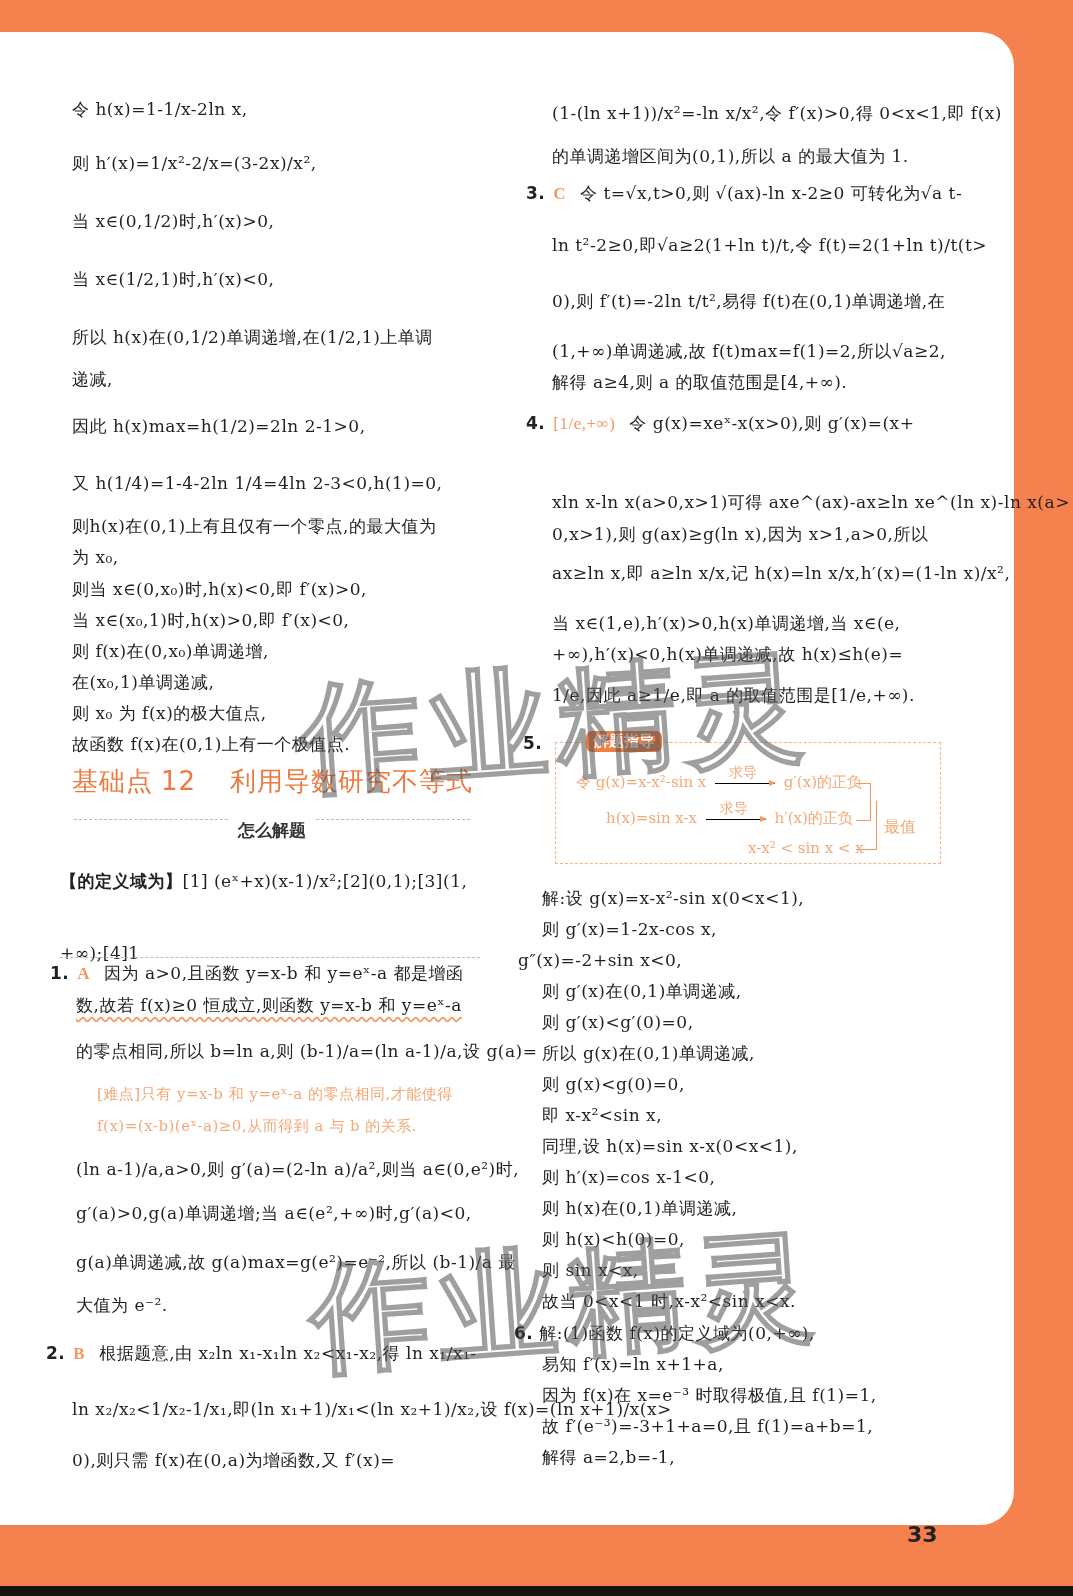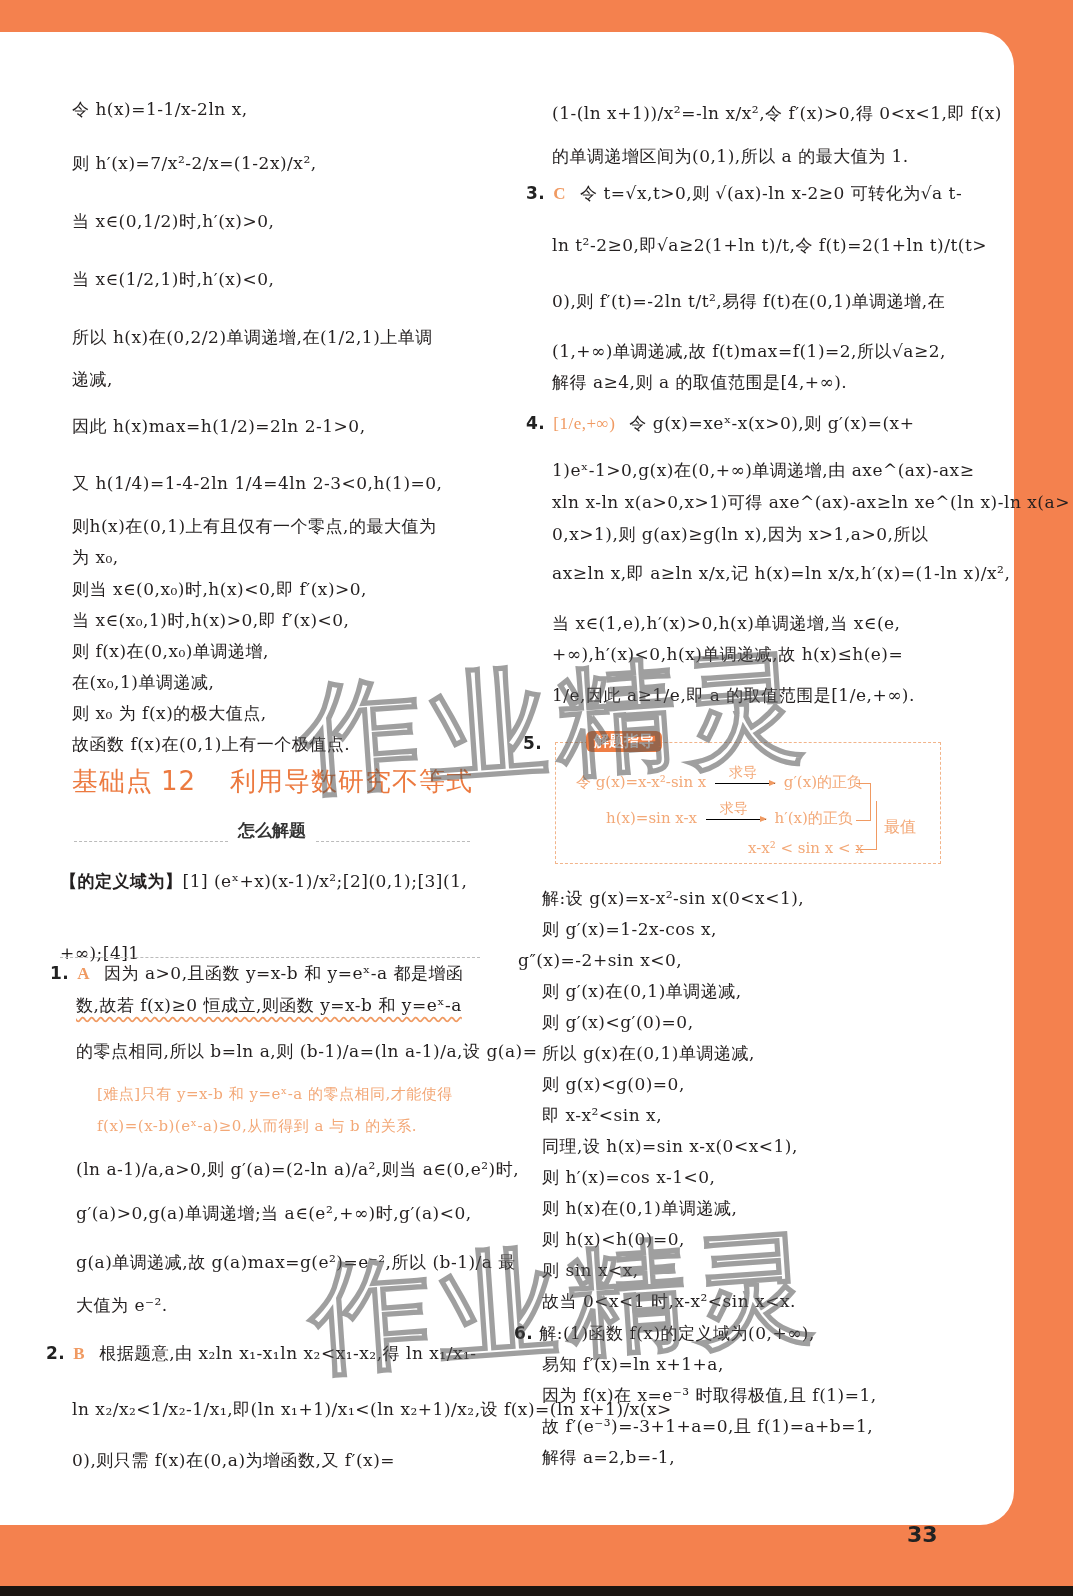--- a/index.html
+++ b/index.html
@@ -22,21 +22,21 @@
   }
   .num-badge { font-family: "DejaVu Sans", "Liberation Sans", sans-serif; font-weight: bold; font-size: 17px; color: #222; }
   .ans { font-family: "Liberation Serif", serif; color: #f09a62; font-weight: bold; margin: 0 14px 0 8px; }
   .section-title {
     position: absolute; left: 72px; top: 732px; white-space: nowrap;
     font-family: "DejaVu Sans", "Liberation Sans", sans-serif;
     font-size: 26px; color: #ec7a40; letter-spacing: 1px;
   }
   .section-title .num { margin: 0 34px 0 8px; }
   .divider-title {
-    position: absolute; left: 64px; top: 787px; width: 416px; display: flex; align-items: flex-end;
+    position: absolute; left: 64px; top: 787px; width: 416px; display: flex; align-items: flex-start;
     font-family: "DejaVu Sans", "Liberation Sans", sans-serif; font-weight: bold; font-size: 17px; color: #333;
   }
   .divider-title .dots { flex: 1; border-top: 1px dashed #bbb; margin: 0 10px; }
   .sep-dots { position: absolute; border-top: 1px dashed #bbb; }
   .bold-cjk { font-family: "DejaVu Sans", "Liberation Sans", sans-serif; font-weight: bold; }
   .note { color: #f3a877; margin-left: 21px; }
   .wavy { text-decoration: underline wavy #f09a62; text-underline-offset: 5px; }
   .guide-box {
     position: absolute; left: 555px; top: 742px; width: 384px; height: 120px;
     border: 1px dashed #f2b48a;
@@ -61,24 +61,24 @@
     font-size: 120px; letter-spacing: 8px; white-space: nowrap; transform: rotate(-4deg);
   }
 </style>
 </head>
 <body>
 
 <div class="page">
 
   <div class="col col-left">
     <div class="ln" style="top:66px">令 h(x)=1-1/x-2ln x,</div>
-    <div class="ln" style="top:120px">则 h′(x)=7/x²-2/x=(1-2x)/x²,</div>
+    <div class="ln" style="top:120px">则 h′(x)=1/x²-2/x=(3-2x)/x²,</div>
     <div class="ln" style="top:178px">当 x∈(0,1/2)时,h′(x)&gt;0,</div>
     <div class="ln" style="top:236px">当 x∈(1/2,1)时,h′(x)&lt;0,</div>
-    <div class="ln" style="top:294px">所以 h(x)在(0,2/2)单调递增,在(1/2,1)上单调</div>
+    <div class="ln" style="top:294px">所以 h(x)在(0,1/2)单调递增,在(1/2,1)上单调</div>
     <div class="ln" style="top:336px">递减,</div>
     <div class="ln" style="top:383px">因此 h(x)max=h(1/2)=2ln 2-1&gt;0,</div>
     <div class="ln" style="top:440px">又 h(1/4)=1-4-2ln 1/4=4ln 2-3&lt;0,h(1)=0,</div>
     <div class="ln" style="top:483px">则h(x)在(0,1)上有且仅有一个零点,的最大值为</div>
     <div class="ln" style="top:514px">为 x₀,</div>
     <div class="ln" style="top:546px">则当 x∈(0,x₀)时,h(x)&lt;0,即 f′(x)&gt;0,</div>
     <div class="ln" style="top:577px">当 x∈(x₀,1)时,h(x)&gt;0,即 f′(x)&lt;0,</div>
     <div class="ln" style="top:608px">则 f(x)在(0,x₀)单调递增,</div>
     <div class="ln" style="top:639px">在(x₀,1)单调递减,</div>
     <div class="ln" style="top:670px">则 x₀ 为 f(x)的极大值点,</div>
@@ -127,21 +127,20 @@
     <span class="num-badge">3.</span><span class="ans">C</span><span>令 t=√x,t&gt;0,则 √(ax)-ln x-2≥0 可转化为√a t-</span>
   </div>
   <div class="ln" style="left:552px;top:202px">ln t²-2≥0,即√a≥2(1+ln t)/t,令 f(t)=2(1+ln t)/t(t&gt;</div>
   <div class="ln" style="left:552px;top:258px">0),则 f′(t)=-2ln t/t²,易得 f(t)在(0,1)单调递增,在</div>
   <div class="ln" style="left:552px;top:308px">(1,+∞)单调递减,故 f(t)max=f(1)=2,所以√a≥2,</div>
   <div class="ln" style="left:552px;top:339px">解得 a≥4,则 a 的取值范围是[4,+∞).</div>
 
   <div class="ln" style="left:526px;top:380px">
     <span class="num-badge">4.</span><span class="ans" style="font-weight:normal">[1/e,+∞)</span><span>令 g(x)=xeˣ-x(x&gt;0),则 g′(x)=(x+</span>
   </div>
-  <div class="ln" style="left:552px;top:427px">1)eˣ-1&gt;0,g(x)在(0,+∞)单调递增,由 axe^(ax)-ax≥</div>
   <div class="ln" style="left:552px;top:459px">xln x-ln x(a&gt;0,x&gt;1)可得 axe^(ax)-ax≥ln xe^(ln x)-ln x(a&gt;</div>
   <div class="ln" style="left:552px;top:491px">0,x&gt;1),则 g(ax)≥g(ln x),因为 x&gt;1,a&gt;0,所以</div>
   <div class="ln" style="left:552px;top:530px">ax≥ln x,即 a≥ln x/x,记 h(x)=ln x/x,h′(x)=(1-ln x)/x²,</div>
   <div class="ln" style="left:552px;top:580px">当 x∈(1,e),h′(x)&gt;0,h(x)单调递增,当 x∈(e,</div>
   <div class="ln" style="left:552px;top:611px">+∞),h′(x)&lt;0,h(x)单调递减,故 h(x)≤h(e)=</div>
   <div class="ln" style="left:552px;top:652px">1/e,因此 a≥1/e,即 a 的取值范围是[1/e,+∞).</div>
 
   <div class="ln" style="left:523px;top:700px">
     <span class="num-badge">5.</span>
   </div>

